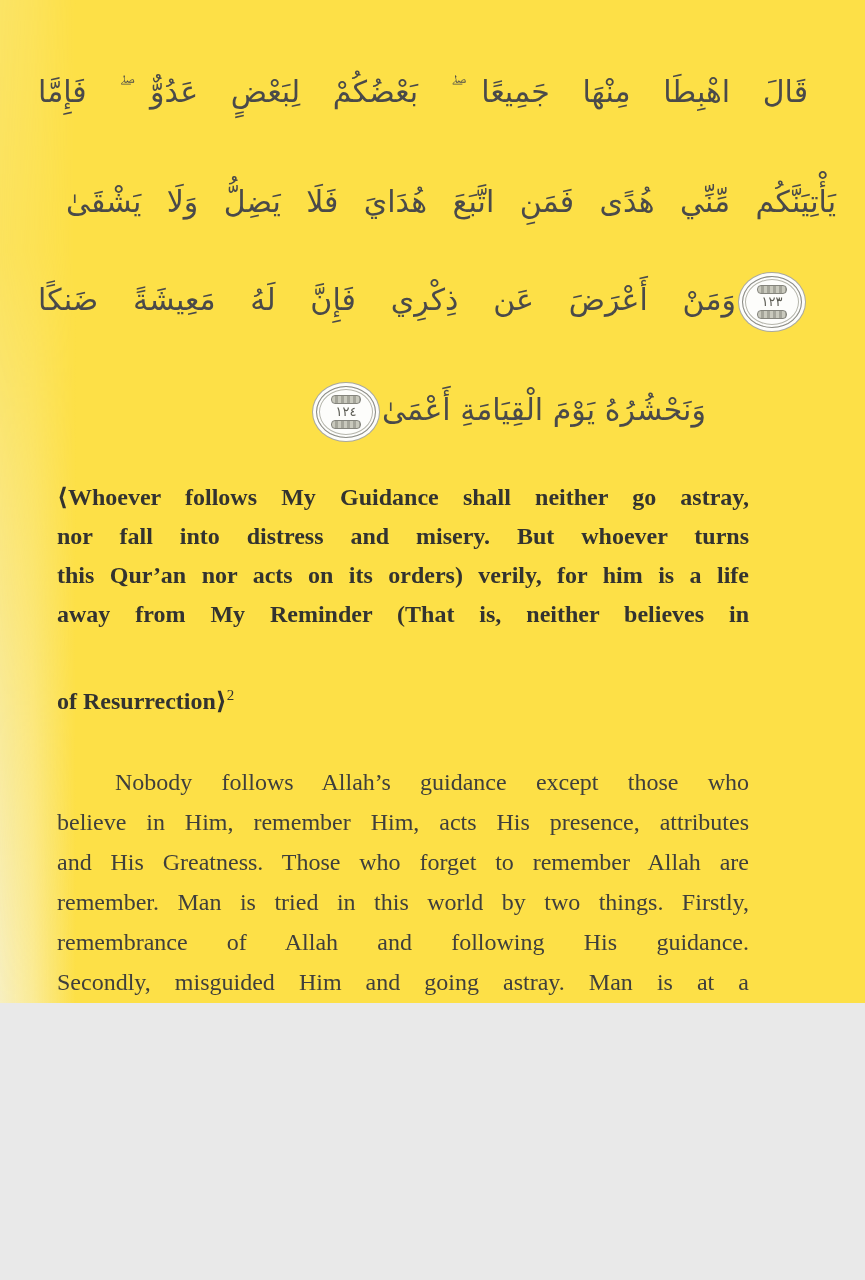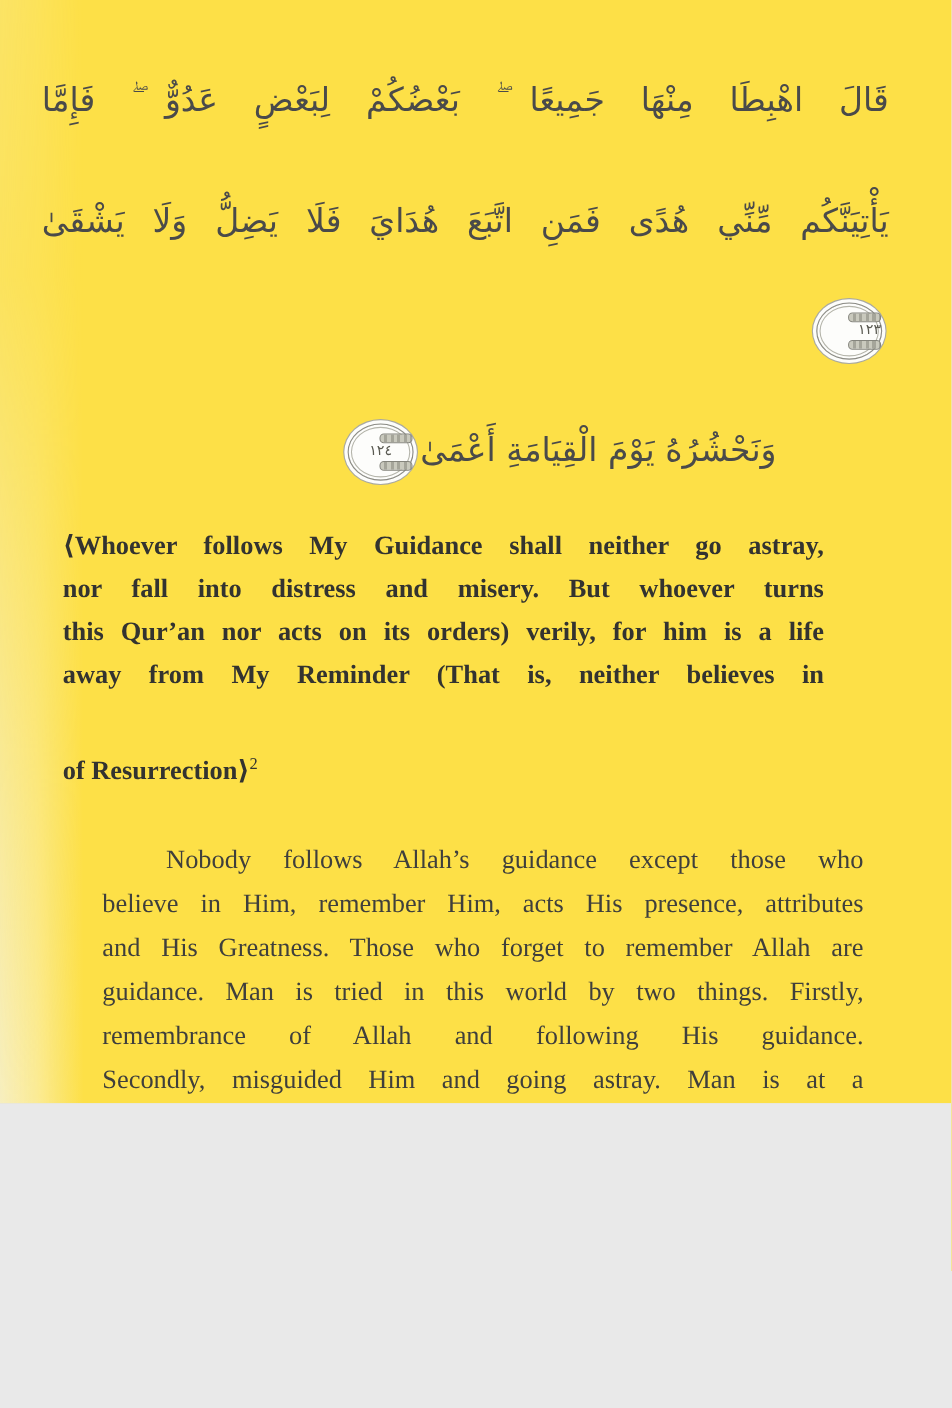--- a/index.html
+++ b/index.html
@@ -25,27 +25,27 @@
     position:absolute;left:38px;width:770px;height:96px;
     direction:rtl;
     font-family:"DejaVu Sans",sans-serif;
     font-size:30px;line-height:96px;
     color:#4a4a4a;
     text-align:justify;
     white-space:nowrap;
   }
   .q-just{text-align-last:justify;}
   .q1{top:44px;}
-  .q2{top:154px;}
+  .q2{top:154px;margin-left:28px;}
   .q3{top:252px;}
   .q4{top:362px;text-align:center;text-align-last:center;padding-left:170px;width:600px;}
 
   
   .ayah-medallion{
-    display:inline-flex;flex-direction:column;justify-content:center;
+    display:inline-flex;flex-direction:column;align-items:center;justify-content:center;
     width:58px;height:50px;
     border:1.5px solid #8b8b85;border-radius:50%;
     box-shadow:0 0 0 3px #fdfdfb, 0 0 0 4px #a9a9a1, inset 0 0 0 2px #fdfdfb, inset 0 0 0 3px #b5b5ab;
     background:#fdfdfb;
     vertical-align:middle;
     line-height:normal;
     gap:1px;
     margin:0 6px;
   }
   .medallion-bar{
@@ -66,21 +66,20 @@
   }
   .t-line{text-align:justify;text-align-last:justify;}
   .t-last{text-align-last:left;margin-top:48px;}
 
   
   .body-text{
     position:absolute;top:762px;left:57px;width:692px;
     font-family:"Liberation Serif","DejaVu Serif",serif;
     font-size:24px;line-height:40px;
     color:#3f3f3c;
-    margin-left:36px;
   }
   .b-line{text-align:justify;text-align-last:justify;}
   .b-indent{padding-left:58px;}
 
   .fn-ref{
     font-family:"Liberation Serif",serif;
     font-size:15px;font-weight:normal;
     vertical-align:super;line-height:0;
   }
 
@@ -117,21 +116,21 @@
 
   <div class="q-line q2 q-just" lang="ar" dir="rtl">
     <span>يَأْتِيَنَّكُم مِّنِّي هُدًى فَمَنِ اتَّبَعَ هُدَايَ فَلَا يَضِلُّ وَلَا يَشْقَىٰ</span>
   </div>
 
   <div class="q-line q3 q-just" lang="ar" dir="rtl">
     <span class="ayah-medallion">
         <span class="medallion-bar"></span>
         <span class="medallion-num">١٢٣</span>
         <span class="medallion-bar"></span>
-      </span>
+      </span><span>وَمَنْ أَعْرَضَ عَن ذِكْرِي فَإِنَّ لَهُ مَعِيشَةً ضَنكًا</span>
   </div>
 
   <div class="q-line q4" lang="ar" dir="rtl">
     <span>وَنَحْشُرُهُ يَوْمَ الْقِيَامَةِ أَعْمَىٰ</span><span class="ayah-medallion">
         <span class="medallion-bar"></span>
         <span class="medallion-num">١٢٤</span>
         <span class="medallion-bar"></span>
       </span>
   </div>
 
@@ -140,21 +139,21 @@
     <div class="t-line">nor fall into distress and misery.  But whoever turns</div>
     <div class="t-line">this Qur’an nor acts on its orders) verily, for him is a life</div>
     <div class="t-line">away from My Reminder (That is, neither believes in</div>
     <div class="t-line t-last"><span>of Resurrection⟩</span><sup class="fn-ref">2</sup></div>
   </div>
 
   <div class="body-text">
     <div class="b-line b-indent">Nobody follows Allah’s guidance except those who</div>
     <div class="b-line">believe in Him, remember Him, acts His presence, attributes</div>
     <div class="b-line">and His Greatness.  Those who forget to remember Allah are</div>
-    <div class="b-line">guidance.  Man is tried in this world by two things.  Firstly,</div>
+    <div class="b-line">remember.  Man is tried in this world by two things.  Firstly,</div>
     <div class="b-line">remembrance of Allah and following His guidance.</div>
     <div class="b-line">Secondly, misguided Him and going astray.  Man is at a</div>
   </div>
 
   <div class="footnote-rule"></div>
 
   <div class="page-number">11</div>
 </div>
 
 </body></html>

